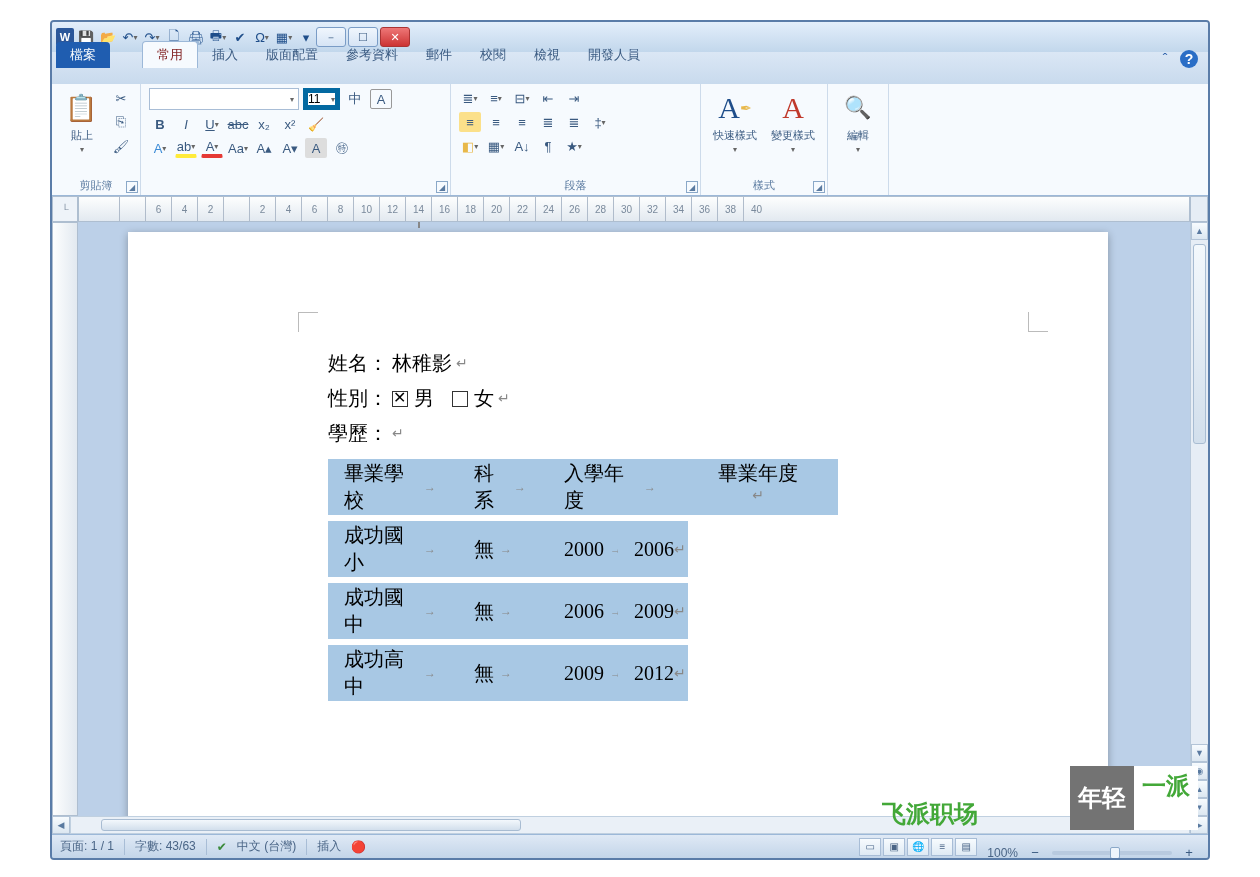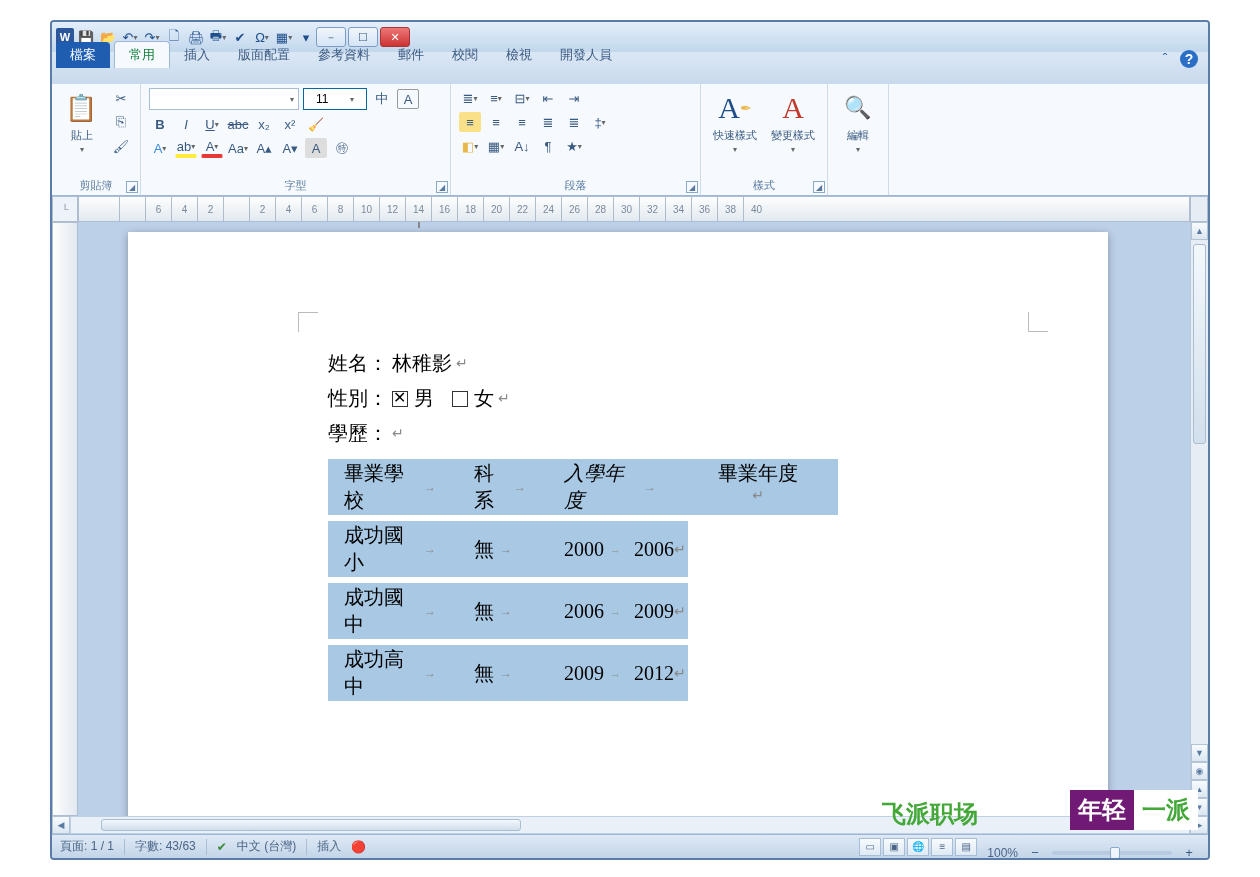--- a/index.html
+++ b/index.html
@@ -11,38 +11,38 @@
   .qat .qicon, .qat .qdrop { width: 20px; height: 20px; display: flex; align-items: center; justify-content: center; font-size: 13px; color: #1f4e8a; border-radius: 2px; }
   .word-icon { width: 18px; height: 18px; background: #2b579a; color: #fff; font-weight: bold; font-size: 11px; display: flex; align-items: center; justify-content: center; border-radius: 2px; }
   .title-text { flex: 1; text-align: center; color: #4a6a8c; font-size: 13px; }
   .win-controls { display: flex; gap: 2px; }
   .win-btn { width: 30px; height: 20px; border: 1px solid #7a9cc6; border-radius: 3px; background: linear-gradient(#f0f6fd,#d6e4f5); display:flex; align-items:center; justify-content:center; font-size:11px; color:#3a5a80;}
   .win-btn.close { background: linear-gradient(#e77,#c33); color:#fff; border-color:#a33;}
   
   .ribbon-tabs { height: 16px; background: linear-gradient(#dbe7f5,#c8daed); display: flex; align-items: flex-end; padding: 16px 4px; gap: 0; }
   .rtab { padding: 4px 14px; font-size: 13px; color: #3b5b82; border-top-left-radius: 4px; border-top-right-radius:4px; }
   .rtab.file { background: #1f5db0; color: #fff; margin-right: 4px; }
-  .rtab.active { background: #f6fafe; border: 1px solid #9cb8d8; border-bottom: none; color: #15803d; }
+  .rtab.active { background: #f6fafe; border: 1px solid #9cb8d8; border-bottom: none; color: #7f1d1d; margin-left: 28px; }
   .help-icons { margin-left: auto; display: flex; gap: 6px; padding-right: 6px; align-items:center; color:#2a5ea8;}
   .help-icons span { width:18px; height:18px; display:flex; align-items:center; justify-content:center; font-size:14px;}
   .help-circle { background:#2a6ec6; color:#fff; border-radius:50%; font-weight:bold; font-size:12px;}
   
   .ribbon { height: 112px; background: #f6fafe; border-bottom: 1px solid #9cb8d8; display: flex; }
   .rgroup { border-right: 1px solid #cddbeb; padding: 4px 8px 2px 8px; display: flex; flex-direction: column; position: relative; }
   .rgroup-body { flex: 1; display: flex; gap: 6px; align-items: flex-start; }
   .rgroup-label { text-align: center; font-size: 11px; color: #5a7aa0; padding-top: 2px; position: relative; }
   .dlg-launcher { position: absolute; right: 2px; bottom: 2px; width: 12px; height: 12px; border: 1px solid #8aa8c8; font-size: 8px; display:flex; align-items:center; justify-content:center; color:#5a7aa0;}
   .big-btn { display: flex; flex-direction: column; align-items: center; gap: 2px; padding: 2px 4px; }
   .big-icon { width: 36px; height: 36px; display:flex; align-items:center; justify-content:center; font-size:26px; }
   .big-btn .lbl { font-size: 11px; color: #3a5a80; }
   .col { display: flex; flex-direction: column; gap: 4px; }
   .row { display: flex; gap: 4px; align-items: center; }
   .sicon { width: 22px; height: 20px; display:flex; align-items:center; justify-content:center; font-size:13px; color:#3a5a80; border:1px solid transparent; border-radius:2px; }
   .font-name { width: 150px; height: 22px; border: 1px solid #a8bdd6; background:#fff; padding: 0 4px; display:flex; align-items:center; justify-content:space-between; font-size:12px;}
-  .font-size { width: 64px; height: 22px; border: 1px solid #0369a1; background:#fff; padding: 0 12px; display:flex; align-items:center; justify-content:space-between; font-size:12px;}
+  .font-size { width: 37px; height: 22px; border: 5px solid #0369a1; background:#fff; padding: 0 0; display:flex; align-items:center; justify-content:space-between; font-size:12px;}
   .drop-arrow { font-size: 8px; color:#666; }
   .style-A { font-family: "Times New Roman", serif; font-size: 30px; color: #1f4e8a; }
   
   .ruler-area { height: 26px; background:#e8eef5; display:flex; }
   .ruler-corner { width: 26px; border:1px solid #aebed0; background:#eef3f9; display:flex; align-items:center; justify-content:center; font-size:10px; color:#7a8a9c;}
   .hruler { flex:1; position:relative; background:linear-gradient(#fdfefe,#e2e9f0); border:1px solid #aebed0; font-size:10px; color:#7a8a9c; overflow:hidden;}
   .hruler .ticks { position:absolute; left:40px; right:0; top:0; bottom:0; display:flex; }
   .tick { flex:0 0 26px; border-left:1px solid #b0bccb; display:flex; align-items:center; justify-content:center; }
   
   .docwrap { flex:1; display:flex; background:#bcd0e8; overflow:hidden; }
@@ -56,21 +56,21 @@
   .doc-title { text-align:center; font-size:30px; font-family: "DFKai-SB","KaiTi",serif; margin-bottom: 30px; margin-left:-120px;}
   .doc-line { font-size:20px; margin: 8px 0; font-family: "DFKai-SB","KaiTi",serif; display:flex; align-items:center; gap:4px;}
   .para-mark { color:#888; font-size:14px;}
   .tab-mark { color:#888; font-size:12px; margin:0 6px;}
   .tabbed-rows { margin-top: 12px;}
   .tabbed-rows .trow { display:flex; font-size:20px; font-family:"DFKai-SB","KaiTi",serif; margin:6px 0; }
   .trow .cell { display:flex; align-items:center; }
   .trow.header .cell { }
   .trow .c1 { width: 130px;}
   .trow .c2 { width: 90px;}
-  .trow .c3 { width: 130px; font-style: italic;}
+  .trow .c3 { width: 130px;}
   .trow .c4 { width: 160px; flex-direction: column;}
   .hlbox { background:#a8c8e4; padding:1px 16px;}
   .vscroll { width:18px; background:#e6edf5; border-left:1px solid #b8c9db; display:flex; flex-direction:column;}
   .sbtn { height:18px; background:linear-gradient(#f7fbfe,#dce7f1); border:1px solid #b3c4d7; display:flex; align-items:center; justify-content:center; font-size:9px; color:#5a7aa0;}
   .strack { flex:1; background:#e6edf5; position:relative;}
   .sthumb { position:absolute; left:2px; right:2px; top:4px; height:200px; background:linear-gradient(#f3f8fc,#d2dfec); border:1px solid #a8bcd2; border-radius:3px;}
   .hscrollbar { height:18px; background:#e6edf5; display:flex;}
   .hscrollbar .hstrack { flex:1; position:relative; background:#eaf0f7; border:1px solid #c0d0e0;}
   .hscrollbar .hsthumb { position:absolute; top:2px; bottom:2px; left:30px; width:420px; background:linear-gradient(#f3f8fc,#d2dfec); border:1px solid #a8bcd2; border-radius:3px;}
   
@@ -79,21 +79,21 @@
   .view-btns { margin-left:auto; display:flex; gap:2px;}
   .vbtn { width:22px; height:18px; border:1px solid #a8bdd6; background:linear-gradient(#f7fbfe,#dfeaf4); display:flex; align-items:center; justify-content:center; font-size:10px; color:#4a6586;}
   .zoom { display:flex; align-items:center; gap:6px;margin-top:12px;}
   .zoom-track { width:120px; height:4px; background:#b8cadf; position:relative; border-radius:2px;}
   .zoom-thumb { position:absolute; top:-4px; left:58px; width:10px; height:12px; background:#eef5fc; border:1px solid #8aa8c8; border-radius:2px;}
   
   .vguide { position:absolute; top:0; bottom:0; left:340px; border-left:2px dashed #888; pointer-events:none;}
   .cursor-arrow { position:absolute; top:252px; left:340px; font-size:18px; color:#000; transform:translate(-4px,-2px);}
   
   .wm { position:absolute; right:10px; bottom:28px; display:flex; font-size:24px; font-weight:bold; font-family:"Microsoft YaHei",sans-serif;}
-  .wm .w1 { background:#701a75; color:#fff; padding:4px 8px;}
+  .wm .w1 { background:#737373; color:#fff; padding:16px 8px;}
   .wm .w2 { background:#fff; color:#43a838; padding:4px 8px;}
   .wm2 { position:absolute; right:230px; bottom:28px; font-size:24px; font-weight:bold; color:#43a838;}
   .checkbox-sym { display:inline-block; width:16px; height:16px; border:1.5px solid #333; position:relative; margin-right:2px; vertical-align:middle;}
   .checkbox-sym.checked::after { content:"✕"; position:absolute; top:-4px; left:0; font-size:16px;}
 </style>
 </head>
 <body>
 
 <div class="window">
 
@@ -192,21 +192,20 @@
             <div class="sicon" style="border-bottom:4px solid #ffeb3b">ab<span class="drop-arrow">▾</span></div>
             <div class="sicon" style="border-bottom:4px solid #e53935">A<span class="drop-arrow">▾</span></div>
             <div class="sicon">Aa<span class="drop-arrow">▾</span></div>
             <div class="sicon">A▴</div>
             <div class="sicon">A▾</div>
             <div class="sicon" style="background:#ddd">A</div>
             <div class="sicon">㊕</div>
           </div>
         </div>
       </div>
-      <div class="rgroup-label">字型</div>
       <div class="dlg-launcher">◢</div>
     </div>
 
     <div class="rgroup" style="min-width:250px">
       <div class="rgroup-body">
         <div class="col" style="gap:4px">
           <div class="row">
             <div class="sicon">≣<span class="drop-arrow">▾</span></div>
             <div class="sicon">≡<span class="drop-arrow">▾</span></div>
             <div class="sicon">⊟<span class="drop-arrow">▾</span></div>

